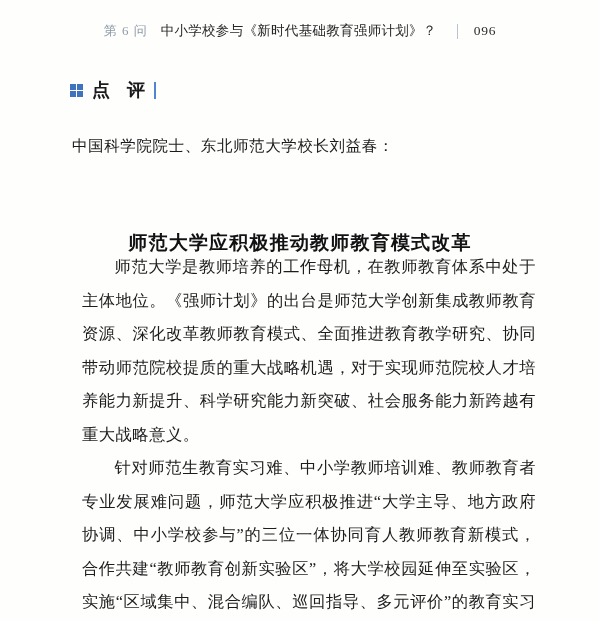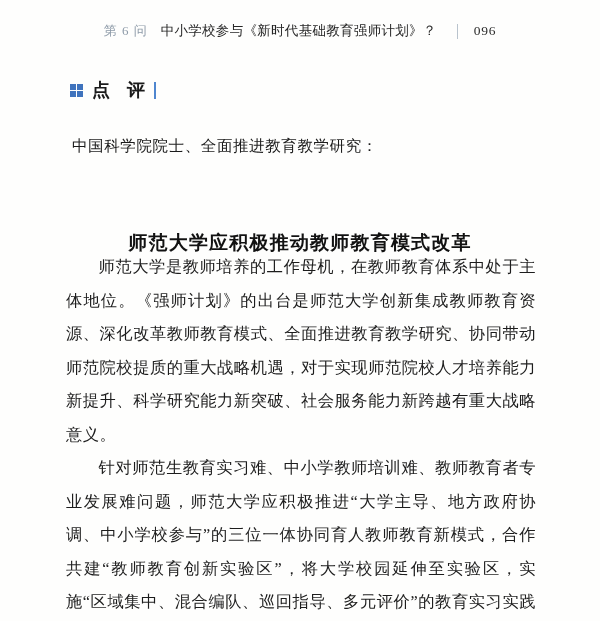--- a/index.html
+++ b/index.html
@@ -137,21 +137,21 @@
     width: 470px;
     font-size: 16.3px;
     line-height: 33.5px;
     color: #1d1d1d;
     text-align: justify;
     text-justify: inter-character;
     font-family: "Liberation Serif", "DejaVu Serif", serif;
     letter-spacing: 0.5px;
   }
   .body-text p {
-    margin: 0 0 0 0;
+    margin: 0 0 0 16px;
     text-indent: 2em;
     text-align: justify;
     text-align-last: left;
   }
 </style>
 </head>
 <body>
 
 <div class="page">
 
@@ -166,21 +166,21 @@
     <span class="grid-icon">
       <i></i>
       <i></i>
       <i></i>
       <i></i>
     </span>
     <span class="section-label">点 评</span>
     <span class="section-bar"></span>
   </div>
 
-  <div class="attribution">中国科学院院士、全面推进教育教学研究：</div>
+  <div class="attribution">中国科学院院士、东北师范大学校长刘益春：</div>
 
   <div class="article-title">师范大学应积极推动教师教育模式改革</div>
 
   <div class="body-text">
     <p>师范大学是教师培养的工作母机，在教师教育体系中处于主体地位。《强师计划》的出台是师范大学创新集成教师教育资源、深化改革教师教育模式、全面推进教育教学研究、协同带动师范院校提质的重大战略机遇，对于实现师范院校人才培养能力新提升、科学研究能力新突破、社会服务能力新跨越有重大战略意义。</p>
     <p>针对师范生教育实习难、中小学教师培训难、教师教育者专业发展难问题，师范大学应积极推进“大学主导、地方政府协调、中小学校参与”的三位一体协同育人教师教育新模式，合作共建“教师教育创新实验区”，将大学校园延伸至实验区，实施“区域集中、混合编队、巡回指导、多元评价”的教育实习实践模式，打造集中培训、送课下乡、订单培训的立体培训体系，以及同课异构、置换研修、校长论坛、学校改进的立体教研体系。</p>
   </div>
 
 </div>
 

